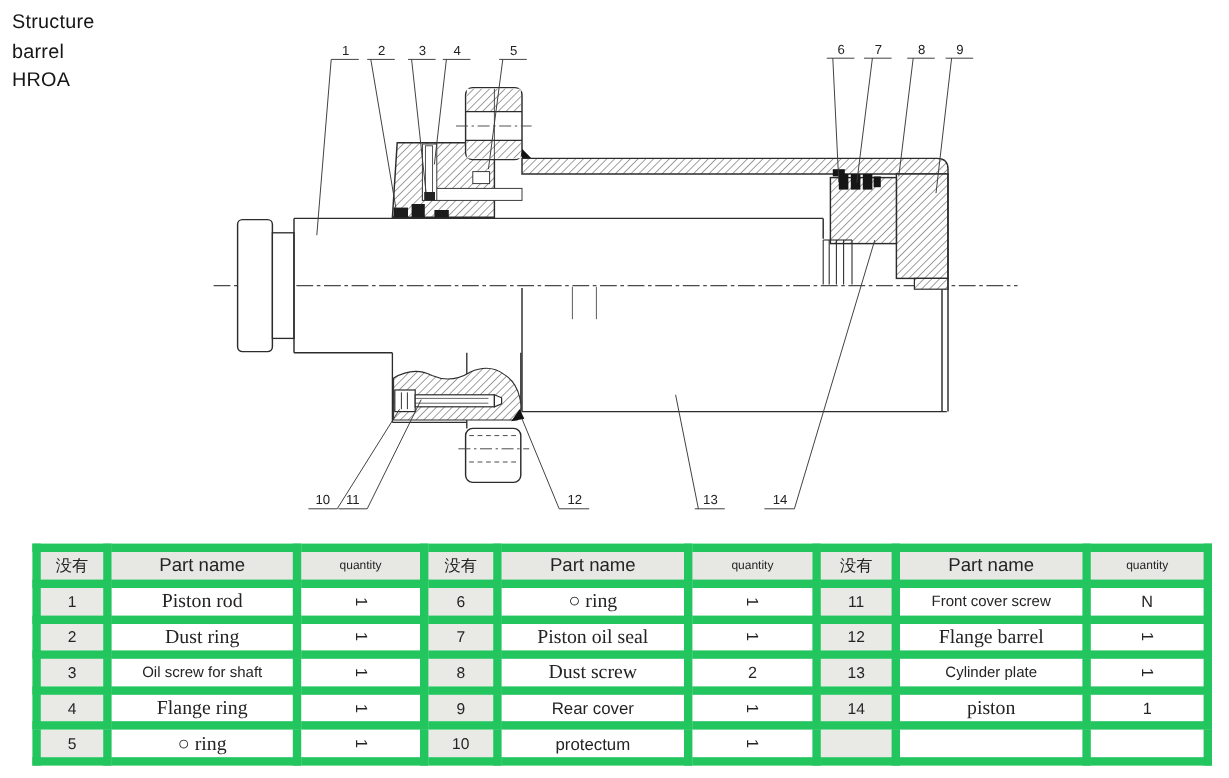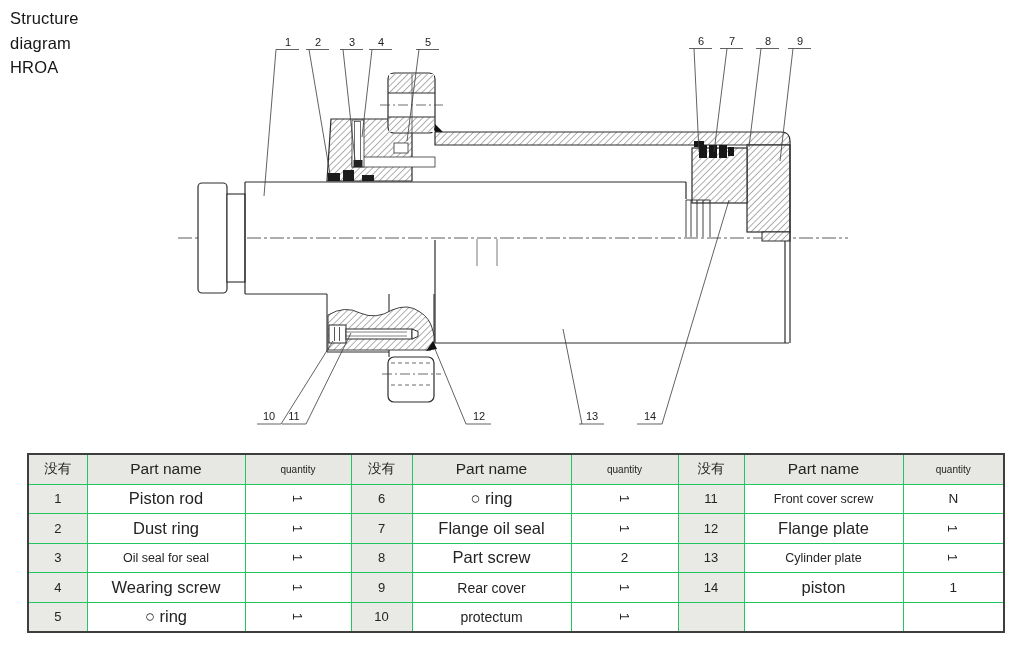--- a/index.html
+++ b/index.html
@@ -6,42 +6,42 @@
   body{font-family:"Liberation Sans", sans-serif; color:#1f1f1f;}
   #stage{position:relative;width:1024px;height:648px;background:#fff;overflow:hidden;}
   
   .title{position:absolute;left:10px;top:6px;font-size:16.5px;font-weight:500;line-height:24.5px;color:#161616;letter-spacing:.2px;}
   
   #diagram{position:absolute;left:0;top:0;}
   svg text{font-family:"Liberation Sans",sans-serif;font-size:11px;fill:#222;}
   
   table.parts{position:absolute;left:27px;top:453px;border-collapse:collapse;table-layout:fixed;
     border:2px solid #3e3e3e;}
-  table.parts th, table.parts td{border:1px solid #22c55e;padding:0;text-align:center;vertical-align:middle;overflow:hidden;white-space:nowrap;color:#242424;}
+  table.parts th, table.parts td{border:7px solid #22c55e;padding:0;text-align:center;vertical-align:middle;overflow:hidden;white-space:nowrap;color:#242424;}
   table.parts thead tr{height:30px;}
   table.parts tbody tr{height:29.6px;}
   table.parts thead th{background:#e7e7e3;font-weight:400;}
   th.h-no{font-size:13.5px;}
   th.h-part{font-size:15.5px;}
   th.h-qty{font-size:10px;}
   td.no-cell{background:#e9e9e5;font-size:13px;}
   td.qty-cell{font-size:13.5px;}
-  .sz-lg{font-size:16.5px;}
+  .sz-lg{font-size:16.5px;font-family:Liberation Serif, serif;}
   .sz-md{font-size:14px;}
   .sz-sm{font-size:12.5px;}
   .rot{display:inline-block;transform:rotate(90deg);transform-origin:50% 50%;}
 </style>
 </head>
 <body>
 
 <div id="stage">
 
   <div class="title">
     <div>Structure</div>
-    <div>diagram</div>
+    <div>barrel</div>
     <div>HROA</div>
   </div>
 
   <svg id="diagram" width="1024" height="448" viewBox="0 0 1024 448">
     <defs>
       <pattern id="hatch" patternUnits="userSpaceOnUse" width="4.6" height="4.6" patternTransform="rotate(45)">
         <rect width="4.6" height="4.6" fill="#ffffff"></rect>
         <line x1="0" y1="0" x2="0" y2="4.6" stroke="#4d4d4d" stroke-width="0.9"></line>
       </pattern>
     </defs>
@@ -251,40 +251,40 @@
           <td class="qty-cell"><span class="rot">1</span></td>
           <td class="no-cell">11</td>
           <td class="name-cell sz-sm">Front cover screw</td>
           <td class="qty-cell"><span>N</span></td>
         </tr>
         <tr>
           <td class="no-cell">2</td>
           <td class="name-cell sz-lg">Dust ring</td>
           <td class="qty-cell"><span class="rot">1</span></td>
           <td class="no-cell">7</td>
-          <td class="name-cell sz-lg">Flange oil seal</td>
+          <td class="name-cell sz-lg">Piston oil seal</td>
           <td class="qty-cell"><span class="rot">1</span></td>
           <td class="no-cell">12</td>
-          <td class="name-cell sz-lg">Flange plate</td>
+          <td class="name-cell sz-lg">Flange barrel</td>
           <td class="qty-cell"><span class="rot">1</span></td>
         </tr>
         <tr>
           <td class="no-cell">3</td>
-          <td class="name-cell sz-sm">Oil seal for seal</td>
+          <td class="name-cell sz-sm">Oil screw for shaft</td>
           <td class="qty-cell"><span class="rot">1</span></td>
           <td class="no-cell">8</td>
-          <td class="name-cell sz-lg">Part screw</td>
+          <td class="name-cell sz-lg">Dust screw</td>
           <td class="qty-cell"><span>2</span></td>
           <td class="no-cell">13</td>
           <td class="name-cell sz-sm">Cylinder plate</td>
           <td class="qty-cell"><span class="rot">1</span></td>
         </tr>
         <tr>
           <td class="no-cell">4</td>
-          <td class="name-cell sz-lg">Wearing screw</td>
+          <td class="name-cell sz-lg">Flange ring</td>
           <td class="qty-cell"><span class="rot">1</span></td>
           <td class="no-cell">9</td>
           <td class="name-cell sz-md">Rear cover</td>
           <td class="qty-cell"><span class="rot">1</span></td>
           <td class="no-cell">14</td>
           <td class="name-cell sz-lg">piston</td>
           <td class="qty-cell"><span>1</span></td>
         </tr>
         <tr>
           <td class="no-cell">5</td>

